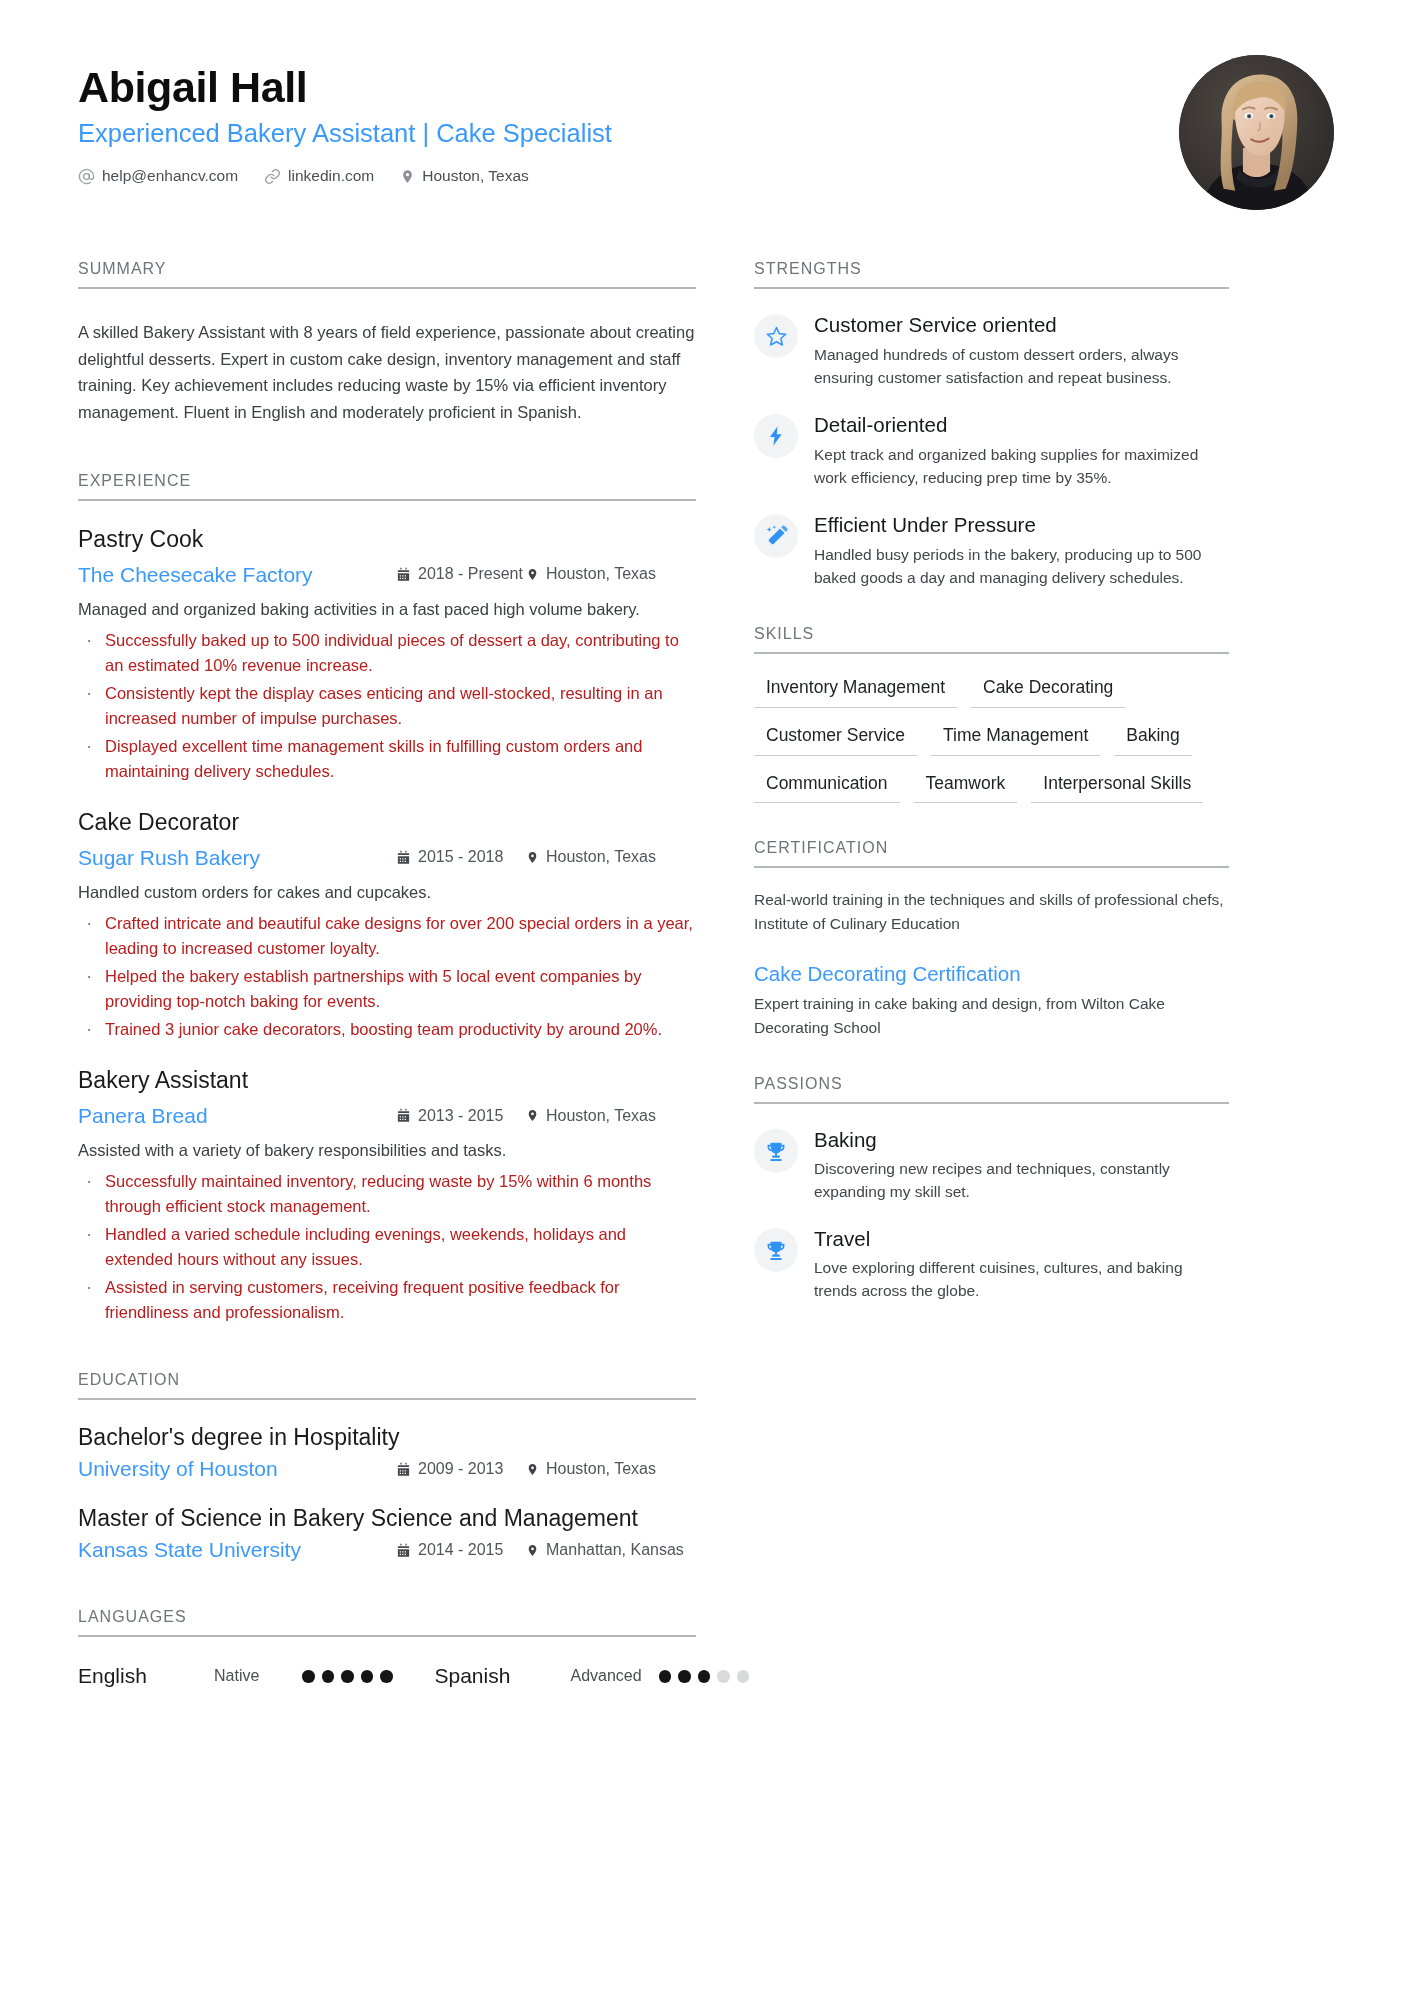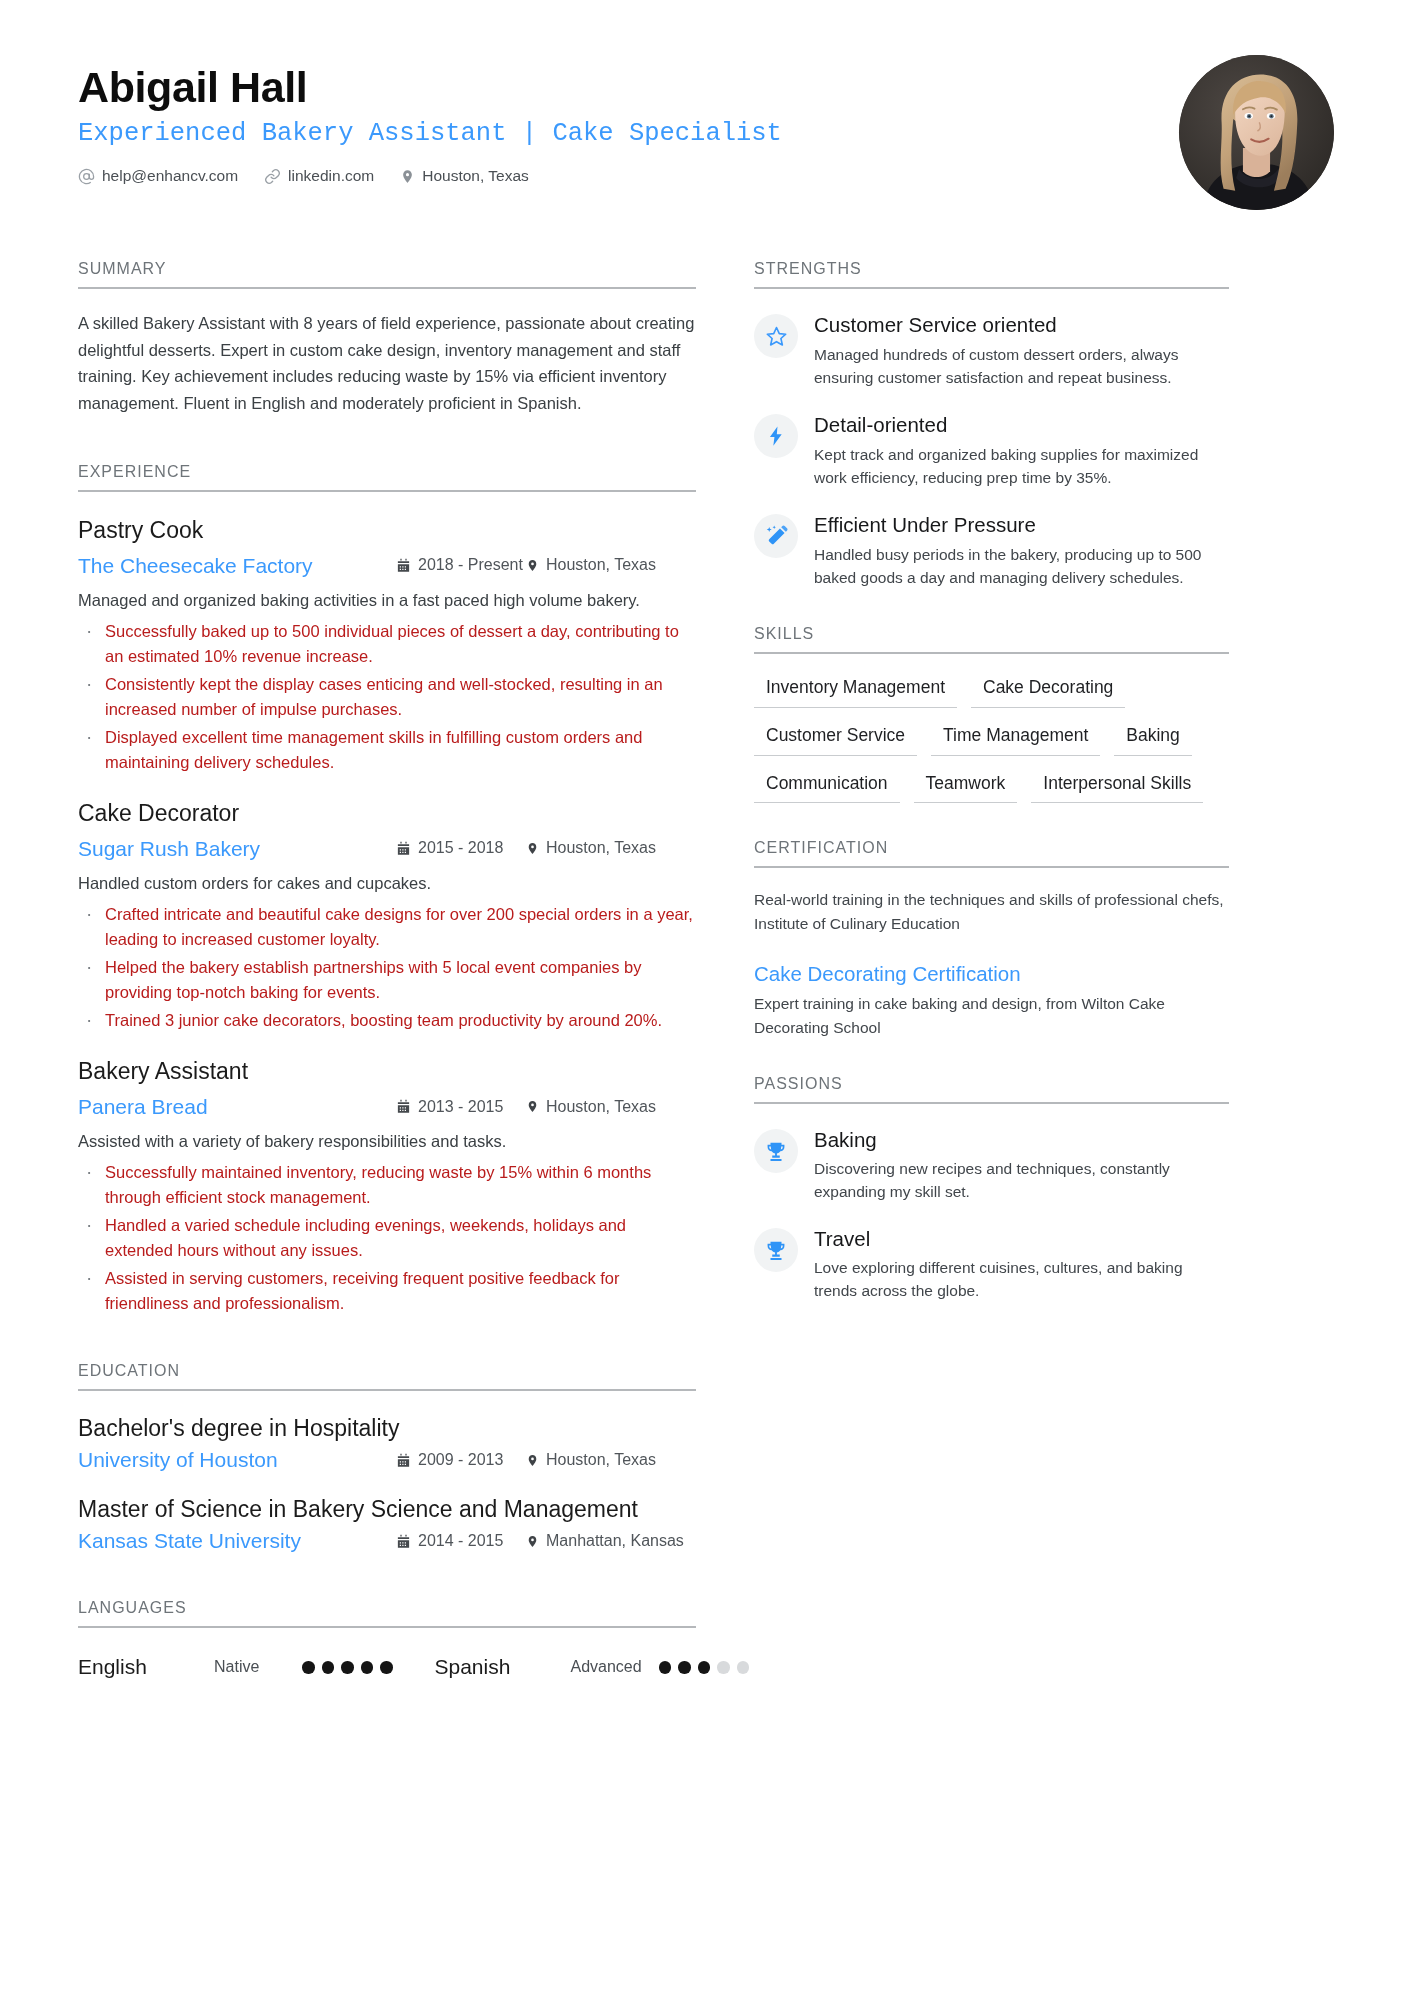--- a/index.html
+++ b/index.html
@@ -27,21 +27,20 @@
     color: #0d0d0d;
     letter-spacing: -0.4px;
     line-height: 1.12;
   }
   .headline {
     font-size: 25.5px;
     color: #3b99fc;
     margin-top: 7px;
     line-height: 1.25;
     font-weight: 400;
-    font-family: Liberation Mono, monospace;
   }
   .contact-row {
     display: flex;
     align-items: center;
     gap: 26px;
     margin-top: 17px;
   }
   .contact-item {
     display: flex;
     align-items: center;
@@ -79,21 +78,21 @@
     padding-bottom: 9px;
     border-bottom: 2.5px solid #b5b8bb;
   }
   .sec { margin-bottom: 0; }
 
   
   .summary-text {
     font-size: 16.5px;
     line-height: 1.62;
     color: #3b4044;
-    margin-top: 21px;
+    margin-top: 30px;
   }
   .job { margin-top: 24px; }
   .job-title {
     font-size: 23px;
     color: #1b1b1b;
     font-weight: 400;
     line-height: 1.3;
   }
   .job-meta {
     display: flex;

